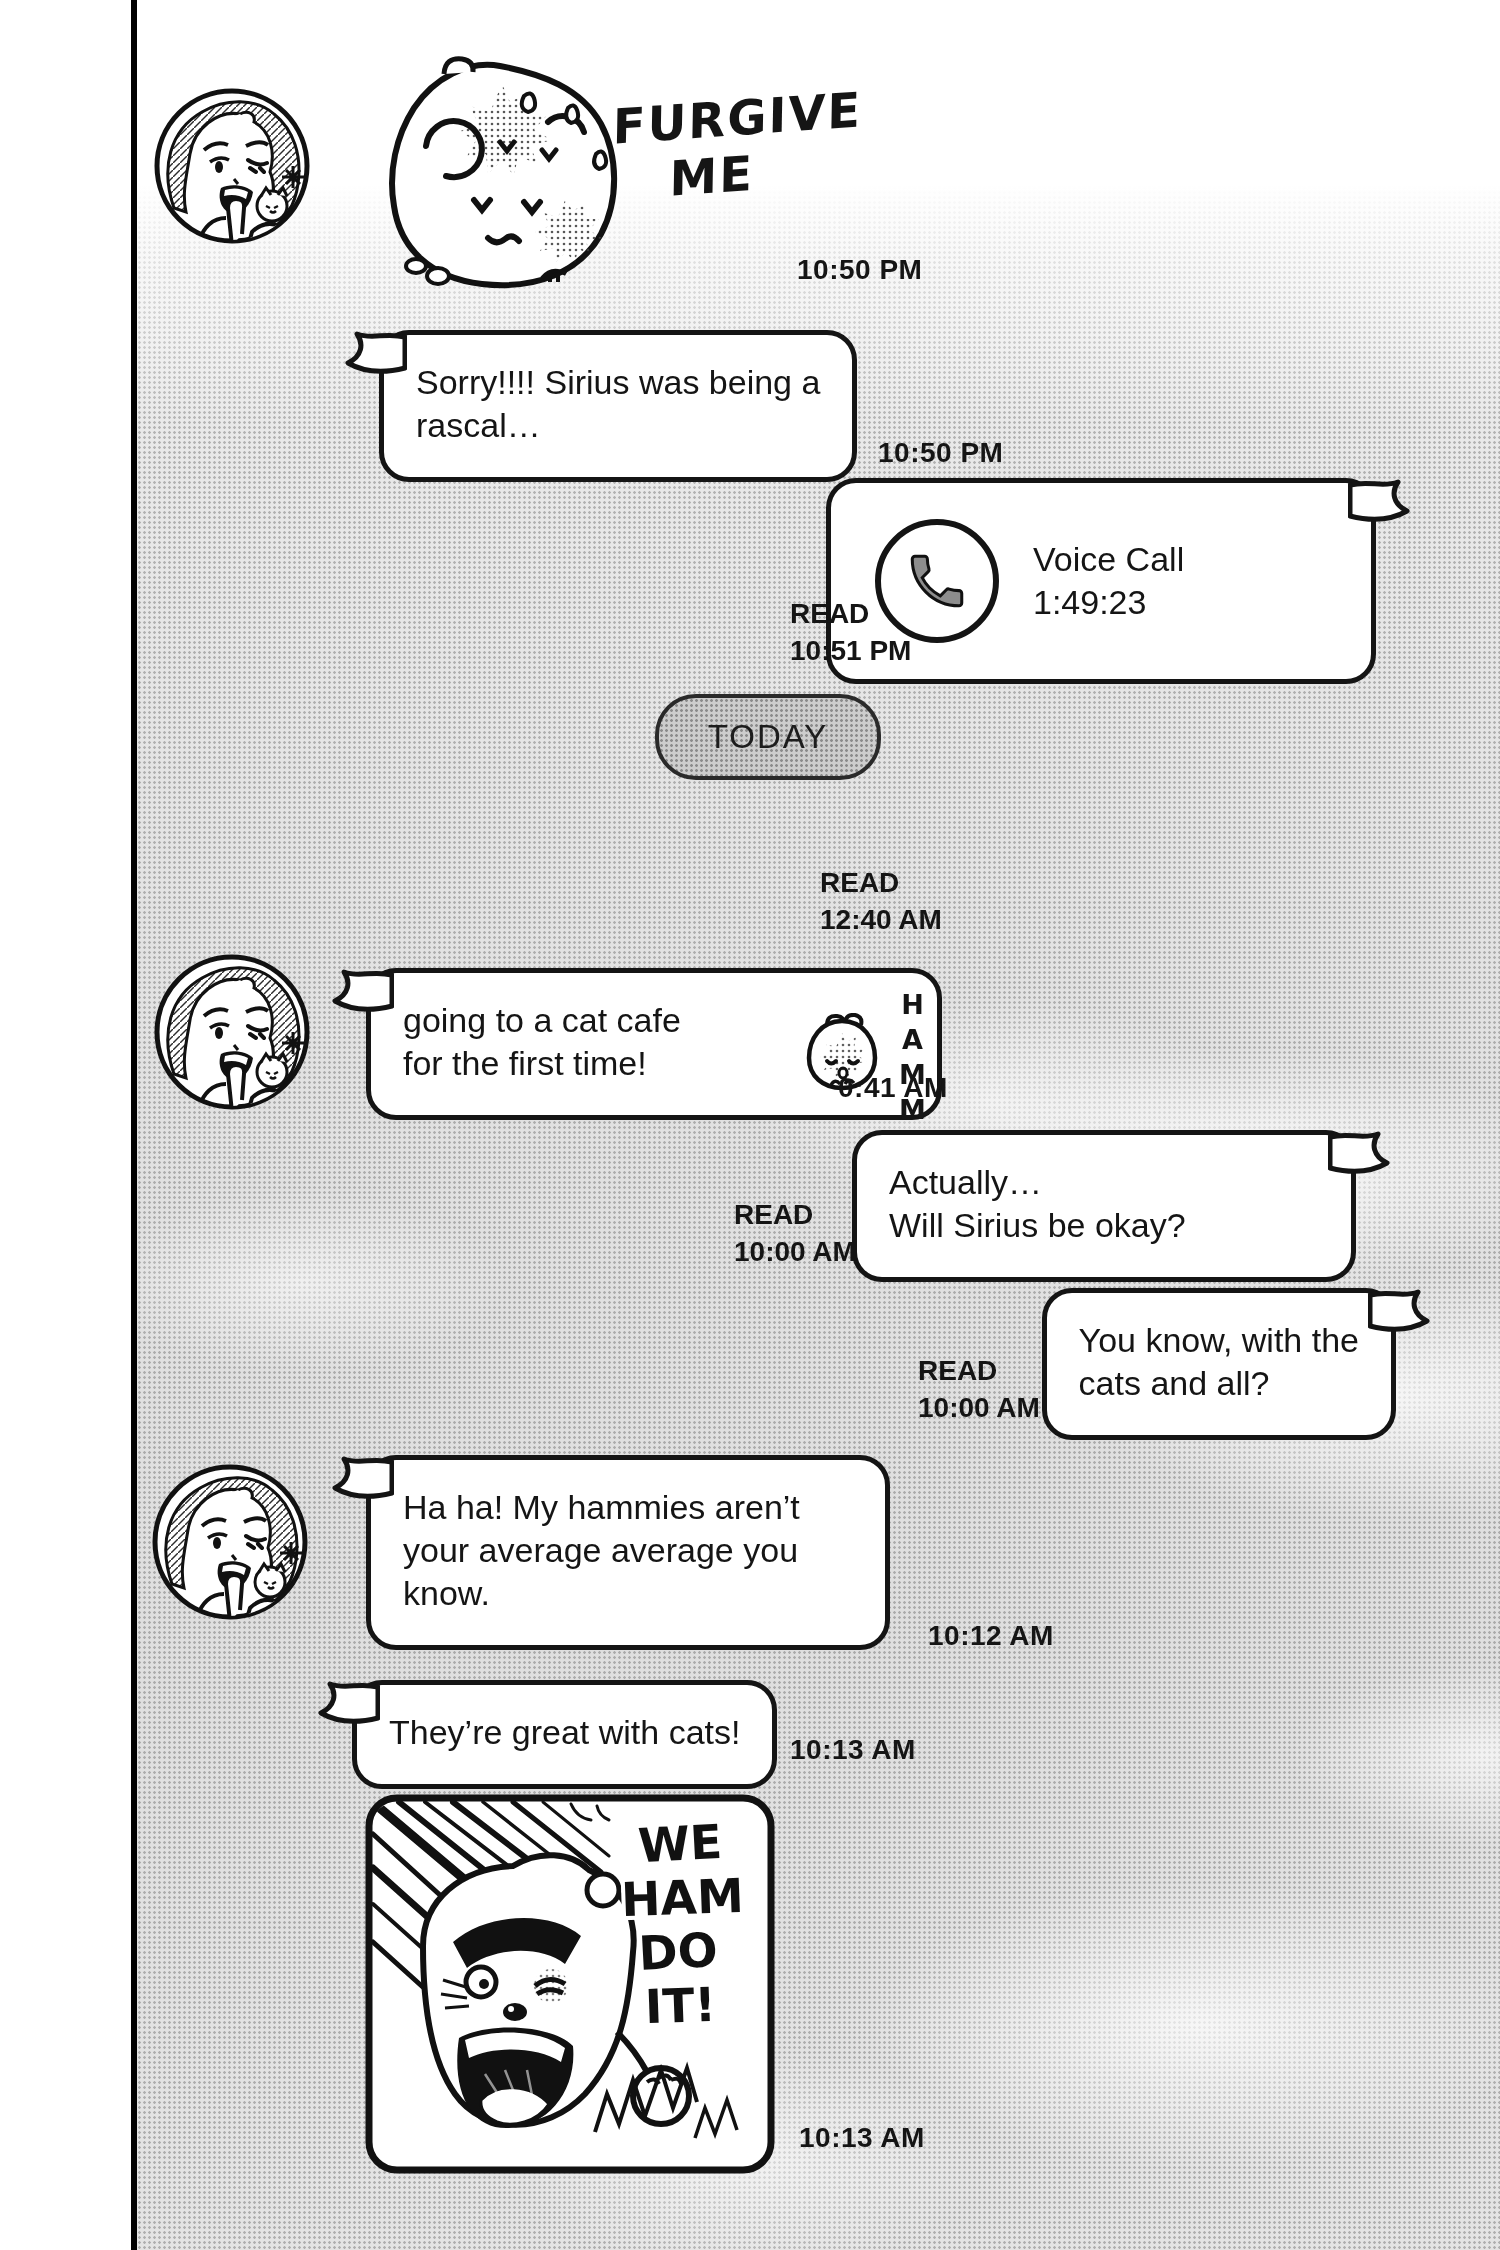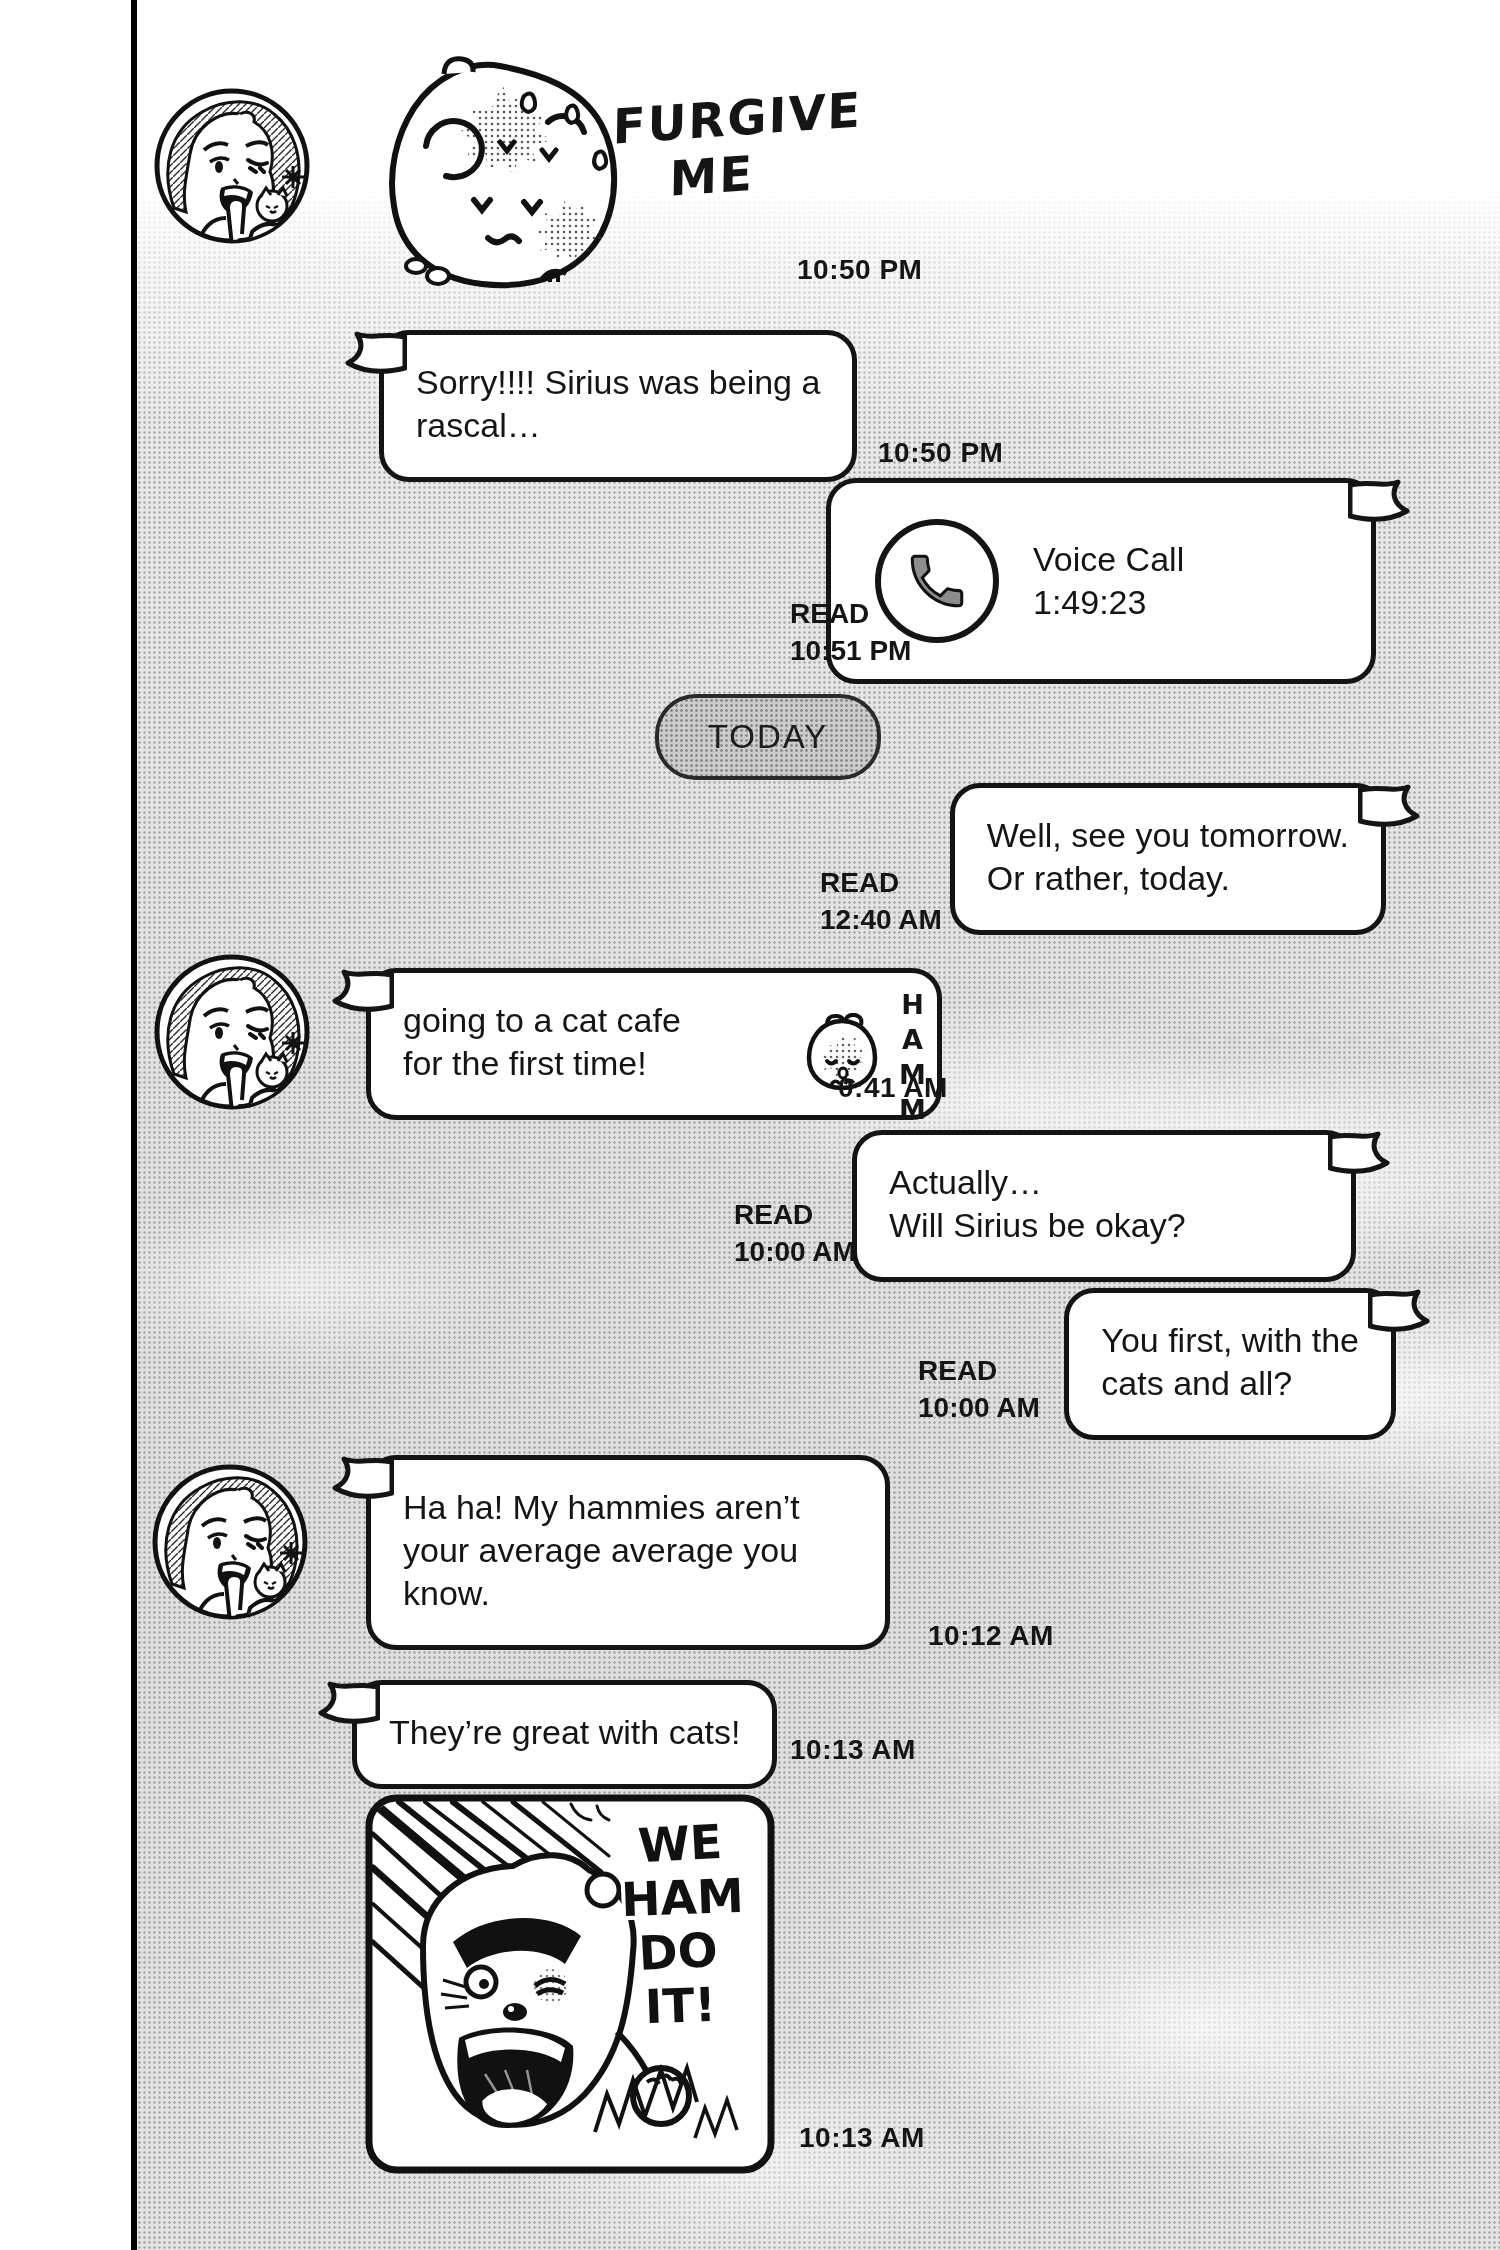--- a/index.html
+++ b/index.html
@@ -150,27 +150,20 @@
   </div>
   <div class="read" style="left:790px;top:595px;">
     <div>READ</div>
     <div>10:51 PM</div>
   </div>
 
   <div class="divider">
     <span>TODAY</span>
   </div>
 
-  <div class="bubble" style="right:114px;top:783px;">
-    <svg class="tail t-right" viewBox="0 0 64 58">
-        <path d="M62 6 C42 1 30 9 14 3 C21 13 19 25 5 32 C24 43 46 41 62 37 Z" fill="#fff" stroke="#141414" stroke-width="5" stroke-linejoin="round"></path>
-      </svg>
-    <div class="ln">Well, see you tomorrow.</div>
-    <div class="ln">Or rather, today.</div>
-  </div>
   <div class="read" style="left:820px;top:864px;">
     <div>READ</div>
     <div>12:40 AM</div>
   </div>
 
   <div class="avatar" style="left:152px;top:952px;">
     <svg viewBox="0 0 160 160" width="160" height="160">
       <use href="#av"></use>
         <defs>
           <clipPath id="ac2">
@@ -229,21 +222,21 @@
   </div>
   <div class="read" style="left:734px;top:1196px;">
     <div>READ</div>
     <div>10:00 AM</div>
   </div>
 
   <div class="bubble" style="right:104px;top:1288px;">
     <svg class="tail t-right" viewBox="0 0 64 58">
         <path d="M62 6 C42 1 30 9 14 3 C21 13 19 25 5 32 C24 43 46 41 62 37 Z" fill="#fff" stroke="#141414" stroke-width="5" stroke-linejoin="round"></path>
       </svg>
-    <div class="ln">You first, with the</div>
+    <div class="ln">You know, with the</div>
     <div class="ln">cats and all?</div>
   </div>
   <div class="read" style="left:918px;top:1352px;">
     <div>READ</div>
     <div>10:00 AM</div>
   </div>
 
   <div class="avatar" style="left:150px;top:1462px;">
     <svg viewBox="0 0 160 160" width="160" height="160">
       <defs>

